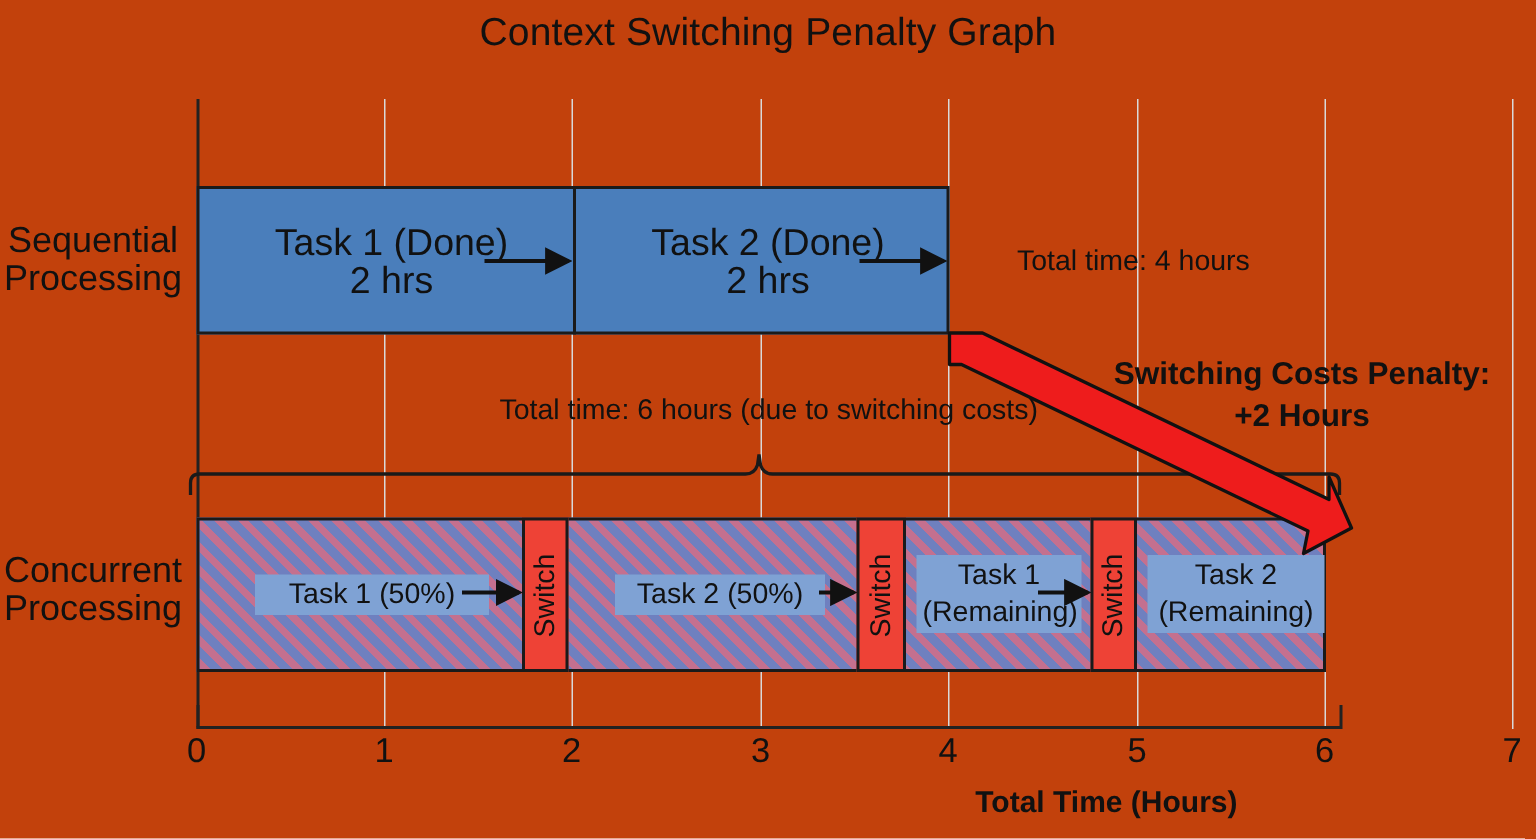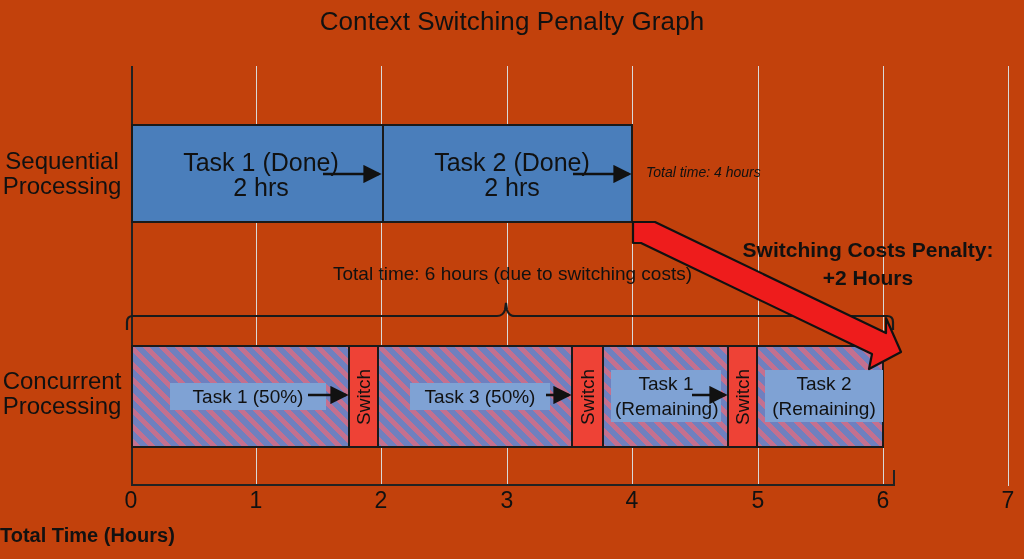--- a/index.html
+++ b/index.html
@@ -66,21 +66,21 @@
     margin-left: -20px;
     text-align: center;
     font-size: 23px;
     color: #111111;
   }
   .axis-title {
     position: absolute;
     left: 0;
     top: 524px;
     width: 825px;
-    text-align: left;
+    text-align: right;
     font-size: 20px;
     font-weight: bold;
     color: #111111;
   }
 
   
   .row-label {
     position: absolute;
     left: 0;
     width: 124px;
@@ -117,25 +117,24 @@
     font-size: 25px;
     line-height: 25px;
     color: #111111;
     white-space: pre-line;
   }
   .seg-text.s1 { left: 141px; top: 150px; width: 240px; }
   .seg-text.s2 { left: 392px; top: 150px; width: 240px; }
 
   .total4 {
     position: absolute;
-    left: 646px;
+    left: 678px;
     top: 164px;
-    font-size: 14px;
-    color: #111111;
-    font-style: italic;
+    font-size: 19px;
+    color: #111111;
   }
 
   
   .brace-label {
     position: absolute;
     left: 131px;
     top: 263px;
     width: 763px;
     text-align: center;
     font-size: 19px;
@@ -260,21 +259,21 @@
     <span>Switch</span>
   </div>
   <div class="switch-blk" style="left:571px;width:33px;">
     <span>Switch</span>
   </div>
   <div class="switch-blk" style="left:727px;width:31px;">
     <span>Switch</span>
   </div>
 
   <div class="task-chip" style="left:170px;top:383px;width:156px;">Task 1 (50%)</div>
-  <div class="task-chip" style="left:410px;top:383px;width:140px;">Task 3 (50%)</div>
+  <div class="task-chip" style="left:410px;top:383px;width:140px;">Task 2 (50%)</div>
   <div class="task-chip" style="left:611px;top:370px;width:110px;">Task 1
 (Remaining)</div>
   <div class="task-chip" style="left:765px;top:370px;width:118px;">Task 2
 (Remaining)</div>
 
   <div class="penalty-text">Switching Costs Penalty:
 +2 Hours</div>
 
   <svg class="penalty-svg" viewBox="0 0 1024 559" xmlns="http://www.w3.org/2000/svg">
     <defs>

